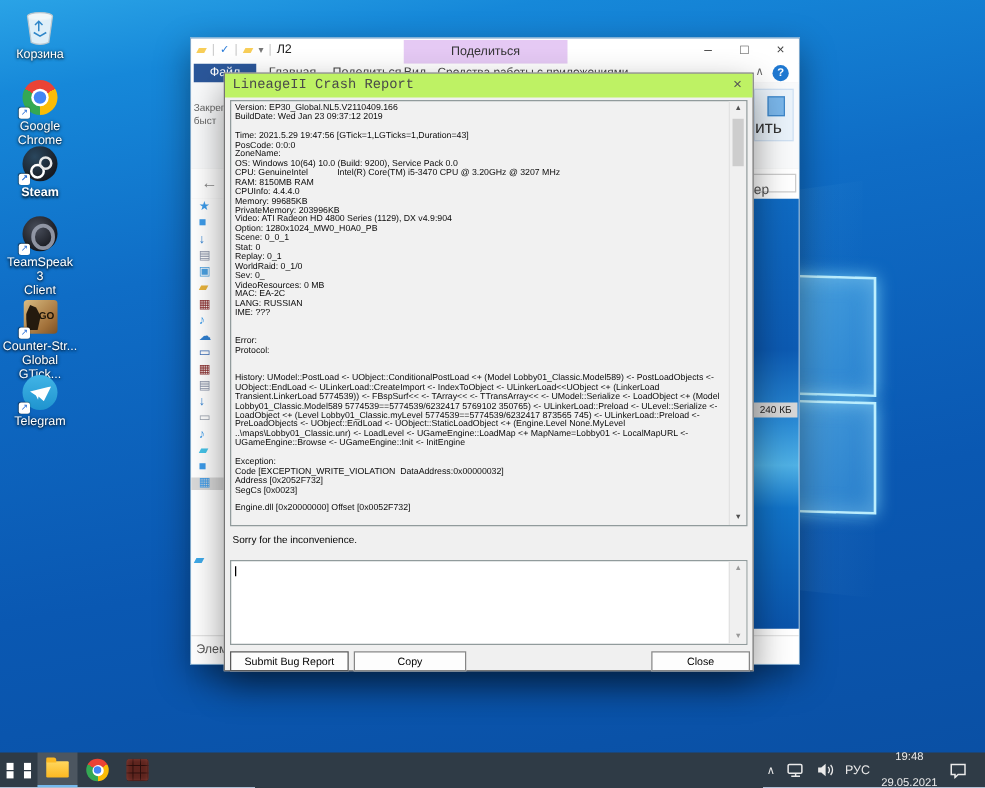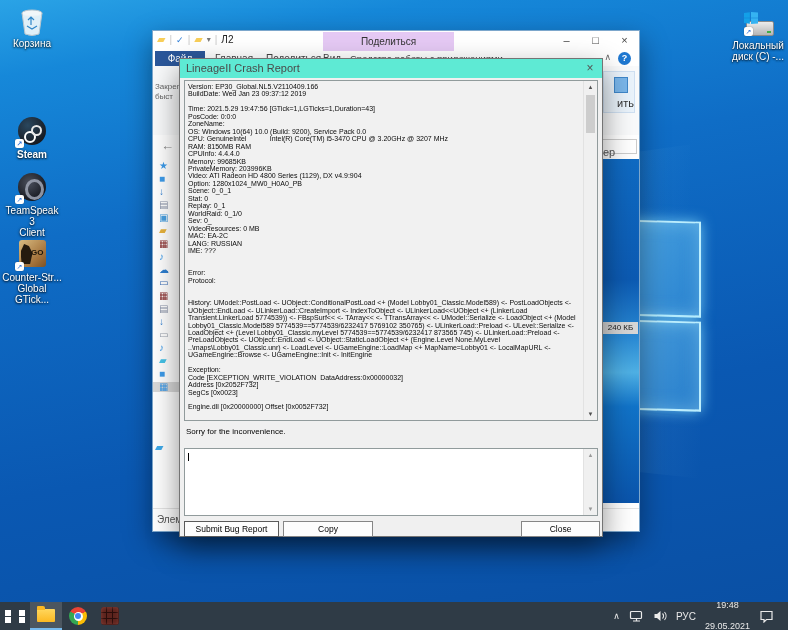--- a/index.html
+++ b/index.html
@@ -67,40 +67,40 @@
   .tab{position:absolute;top:0;height:15px;line-height:15px;}
   .ex-help{position:absolute;top:1px;right:8px;width:13px;height:13px;border-radius:50%;background:#1f78d1;
     color:#fff;font-size:9px;font-weight:bold;text-align:center;line-height:13px;}
   .ex-collapse{position:absolute;top:1px;right:28px;color:#666;font-size:9px;}
   .ex-ribbon{position:absolute;left:0;top:35px;right:0;height:69px;background:#f9fafb;border-bottom:1px solid #e4e4e4;}
   .ribbon-frag-left{position:absolute;left:2px;top:16px;width:26px;font-size:8px;color:#666;
     line-height:10px;white-space:pre-line;overflow:hidden;}
   .ribbon-frag-right{position:absolute;right:4px;top:5px;width:32px;height:42px;background:#eaf3fb;
     border:1px solid #cfe0f2;box-sizing:border-box;}
   .ribbon-frag-right .mini{position:absolute;left:10px;top:5px;width:12px;height:14px;background:#7ab6ea;border:1px solid #3f87c9;}
-  .ribbon-frag-right .lbl{position:absolute;left:0;right:0;bottom:3px;font-size:11px;color:#333;text-align:right;}
+  .ribbon-frag-right .lbl{position:absolute;left:0;right:0;bottom:3px;font-size:14px;color:#333;text-align:left;}
   .ex-nav{position:absolute;left:0;top:104px;right:0;height:24px;background:#fff;border-bottom:1px solid #ececec;}
   .back-arrow{position:absolute;left:8px;top:3px;font-size:13px;color:#888;}
   .searchbox{position:absolute;right:2px;top:4px;width:36px;height:15px;background:#fff;border:1px solid #ccc;box-sizing:border-box;}
   .colhdr-frag{position:absolute;left:450px;top:11px;font-size:11px;color:#555;}
   .ex-main{position:absolute;left:0;top:128px;right:0;bottom:22px;background:#fff;}
   .navpane{position:absolute;left:0;top:2px;width:26px;display:flex;flex-direction:column;gap:3px;padding-left:6px;}
   .nav-ico{font-size:10px;line-height:10px;height:10px;}
   .nav-ico.sel{background:#d9d9d9;margin-left:-6px;padding-left:6px;width:26px;}
   .file-frag{position:absolute;left:2px;top:282px;font-size:11px;color:#3fa9e8;}
   .preview-img{position:absolute;right:0;top:0;bottom:6px;width:37px;
     background:linear-gradient(180deg,#0f6ac2 0%,#0c5ab2 35%,#2a8ad4 52%,#4fb0e4 62%,#1173c8 72%,#0a54ab 100%);}
   .size-badge{position:absolute;left:450px;top:163px;width:35px;height:12px;background:#d6d6d6;
     font-size:8px;color:#222;text-align:center;line-height:12px;}
   .ex-status{position:absolute;left:0;right:0;bottom:0;height:22px;background:#fff;border-top:1px solid #e4e4e4;}
   .status-frag{position:absolute;left:4px;top:5px;font-size:10px;color:#555;}
   
   #crashdlg{position:absolute;left:179px;top:58px;width:424px;height:479px;background:#f0f0f0;
     border:1px solid #747474;box-shadow:0 12px 28px rgba(0,0,0,.45);box-sizing:border-box;z-index:5;}
-  .dlg-titlebar{position:absolute;left:0;top:0;right:0;height:19px;background:#5eead4;}
+  .dlg-titlebar{position:absolute;left:0;top:0;right:0;height:19px;background:#bef264;font-family:Liberation Mono, monospace;}
   .dlg-title{position:absolute;left:6px;top:3px;font-size:11px;color:#4a4a4a;}
   .dlg-close{position:absolute;right:4px;top:1px;width:16px;height:16px;text-align:center;line-height:16px;
     font-size:12px;color:#555;}
   .report-box{position:absolute;left:4px;top:21px;width:414px;height:341px;background:#f1f1f1;
     border:1px solid #919b9c;box-sizing:border-box;overflow:hidden;}
   .report-text{position:absolute;left:3px;top:2px;right:16px;bottom:2px;font-size:7px;line-height:7.45px;
     color:#0a0a0a;white-space:pre-wrap;overflow:hidden;word-break:break-word;}
   .vscroll{position:absolute;right:0;top:0;bottom:0;width:13px;background:#f0f0f0;border-left:1px solid #e2e2e2;}
   .scr-up,.scr-dn{position:absolute;left:0;right:0;height:12px;font-size:6px;color:#505050;text-align:center;line-height:12px;}
   .scr-up{top:0;} .scr-dn{bottom:0;}
@@ -158,20 +158,28 @@
 
   <div class="desk-icon" style="left:2px;top:8px;">
     <svg class="bin-svg" width="26" height="28" viewBox="0 0 26 28">
       <ellipse cx="13" cy="5" rx="10" ry="3" fill="#f2f6f8" stroke="#b9c6ce"></ellipse>
       <path d="M3 5 L6 26 Q13 29 20 26 L23 5" fill="rgba(240,246,250,.92)" stroke="#b9c6ce"></path>
       <path d="M9 12 l3 -3 3 3 M12 9 v8 M8 18 l5 3 5 -3" stroke="#2f86c8" fill="none" stroke-width="1.2"></path>
     </svg>
     <span class="desk-label">Корзина</span>
   </div>
 
+  <div class="desk-icon" style="left:2px;top:64px;">
+    <div class="ico-wrap">
+      <div class="ball chrome-ball"></div>
+      <span class="shortcut-badge">↗</span>
+    </div>
+    <span class="desk-label">Google
+Chrome</span>
+  </div>
 
   <div class="desk-icon" style="left:2px;top:117px;font-weight:bold;">
     <div class="ico-wrap">
       <div class="ball steam-ball"></div>
       <span class="shortcut-badge">↗</span>
     </div>
     <span class="desk-label">Steam</span>
   </div>
 
   <div class="desk-icon" style="left:2px;top:173px;">
@@ -187,31 +195,28 @@
     <div class="ico-wrap">
       <div class="csgo-sq">
         <span class="csgo-txt">GO</span>
       </div>
       <span class="shortcut-badge">↗</span>
     </div>
     <span class="desk-label">Counter-Str...
 Global GTick...</span>
   </div>
 
-
-  <div class="desk-icon" style="left:728px;top:12px;">
-    <div class="disk-ico">
-      <div class="disk-body"></div>
-      <div class="win-flag"></div>
-      <div class="win-flag2"></div>
-      <span class="shortcut-badge" style="left:1px;bottom:2px;">↗</span>
-    </div>
-    <span class="desk-label">Локальный
-диск (С) -...</span>
-  </div>
+  <div class="desk-icon" style="left:2px;top:300px;">
+    <div class="ico-wrap">
+      <div class="ball tg-ball"></div>
+      <span class="shortcut-badge">↗</span>
+    </div>
+    <span class="desk-label">Telegram</span>
+  </div>
+
 
   <div id="explorer">
     <div class="ex-titlebar">
       <div class="qat">
         <span class="fold">▰</span>
         <span class="sep">|</span>
         <span class="chk">✓</span>
         <span class="sep">|</span>
         <span class="fold">▰</span>
         <span style="color:#777;font-size:8px;">▾</span>

